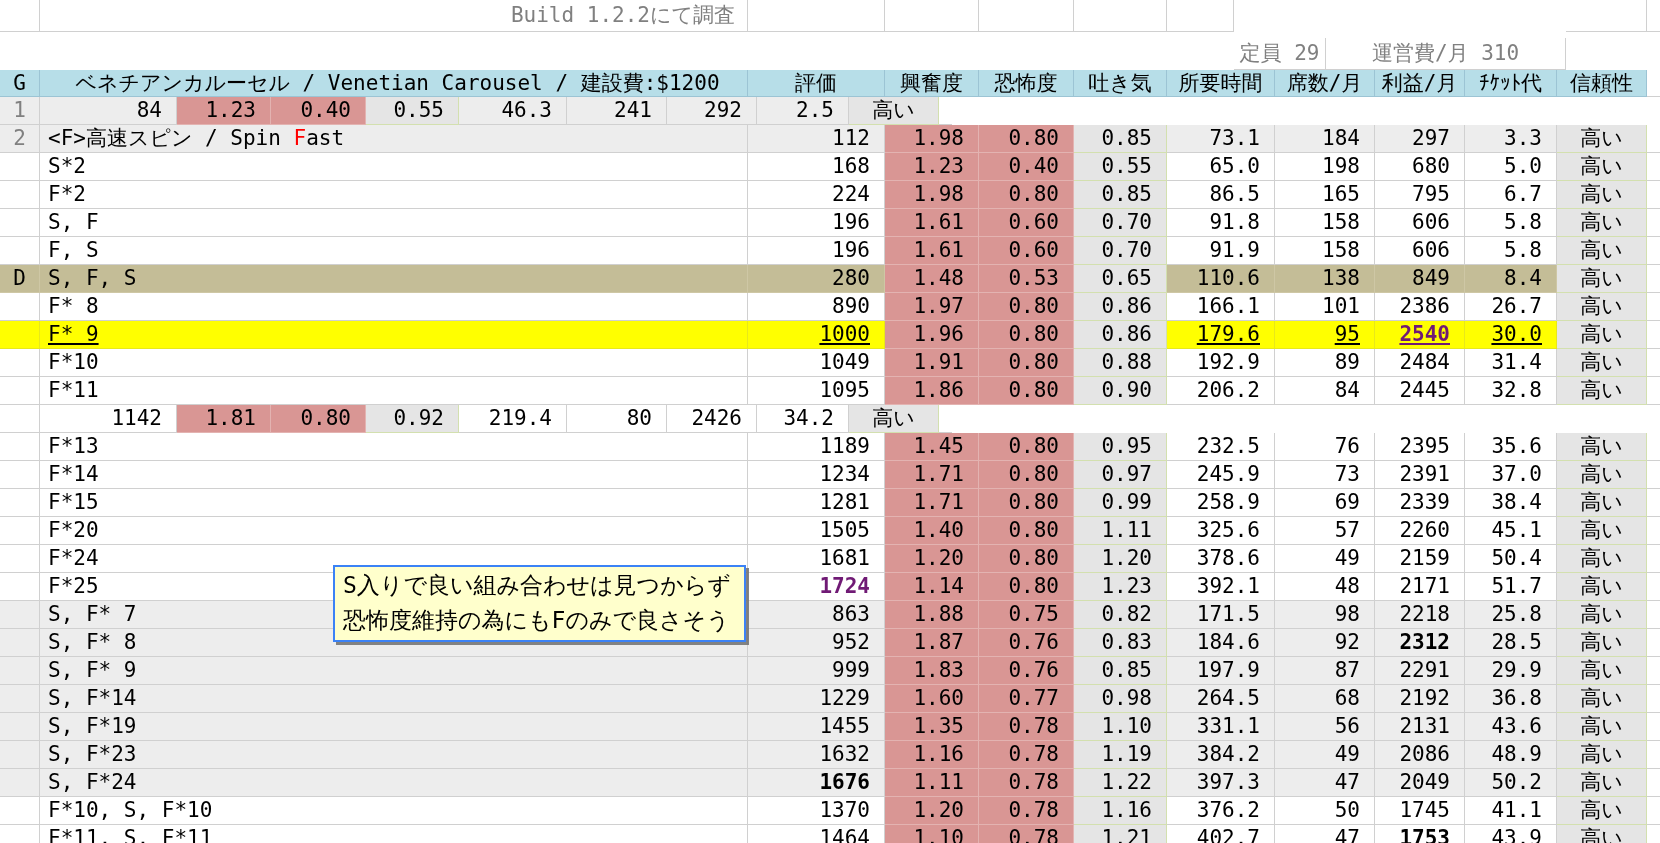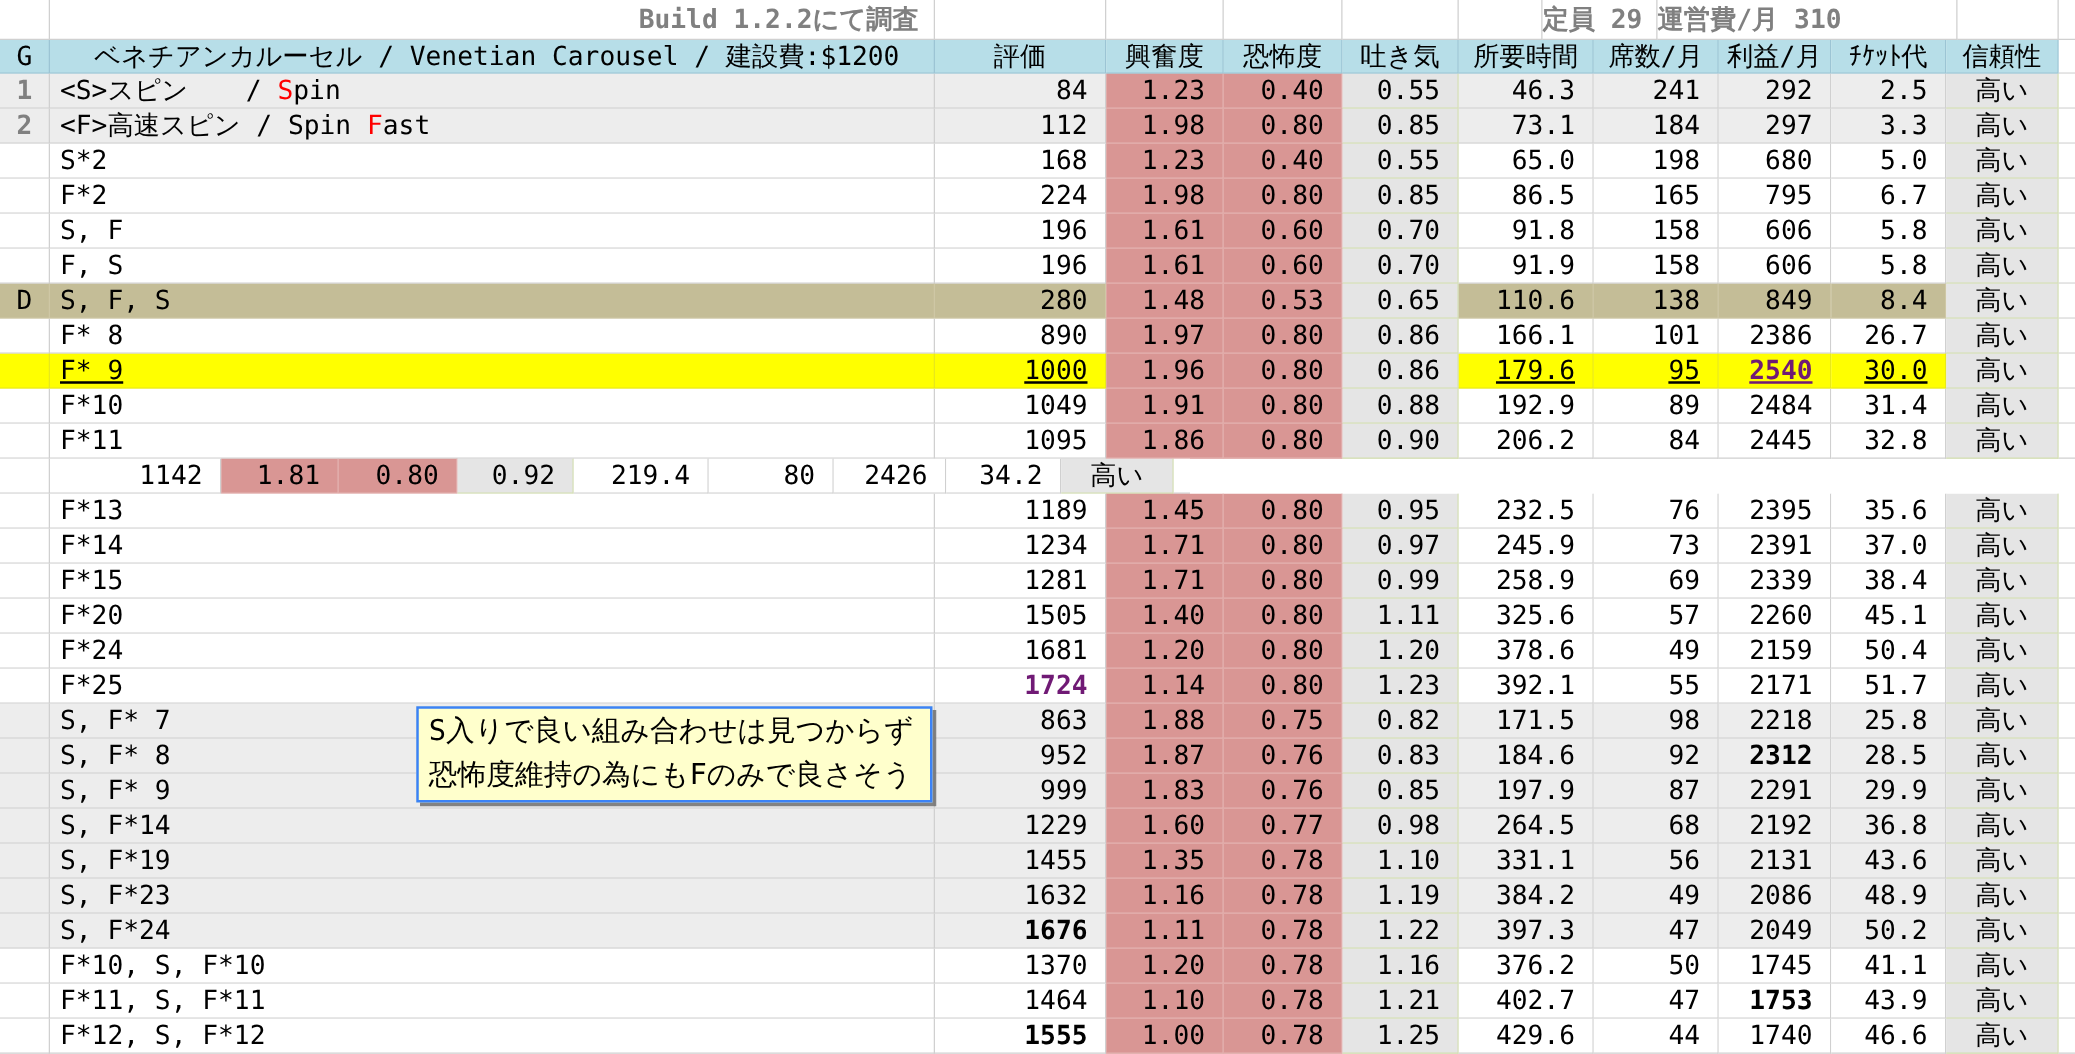--- a/index.html
+++ b/index.html
@@ -37,25 +37,25 @@
   .c-rel{width:90px;text-align:center;}
   .c-gut{width:13px;background:#fff;border-right:none;border-color:#d0d0d0;}
   
   .bg-white{background:#ffffff;border-color:#d0d0d0;}
   .bg-gray{background:#ededed;border-color:#d0d0d0;}
   .bg-tan{background:#C4BD97;border-color:#cec7a5;}
   .bg-yellow{background:#FFFF00;border-color:#e8e81a;text-decoration:underline;}
   .bg-pink{background:#D99694;border-color:#e3b3b1;}
   .bg-green{background:#e5e5e5;border-color:#d3e0af;}
   
-  .graytext{color:#808080;font-weight:bold;}
+  .graytext{color:#808080;}
   .redtext{color:#701a75;font-weight:bold;}
   .boldtext{font-weight:bold;}
   .right{text-align:right;padding-right:12px;}
-  .center{text-align:left;}
+  .center{text-align:center;margin-top:38px;}
   .redchar{color:#FF0000;}
   
   .note-box{
     position:absolute;left:333px;top:565px;width:413px;height:77px;
     box-sizing:border-box;background:#FFFFCC;border:2px solid #3b82f6;
     box-shadow:3px 3px 0 rgba(110,110,110,0.85);
     padding:1px 8px;z-index:10;
   }
   .note-box div{font-size:23px;line-height:35px;white-space:pre;}
 </style>
@@ -81,21 +81,20 @@
   <div class="row header-row">
     <div class="cell h-g">G</div>
     <div class="cell h-name">ベネチアンカルーセル / Venetian Carousel / 建設費:$1200</div>
     <span id="header-cols" style="display:contents"><div class="cell" style="width: 137px;">評価</div><div class="cell" style="width: 94px;">興奮度</div><div class="cell" style="width: 95px;">恐怖度</div><div class="cell" style="width: 93px;">吐き気</div><div class="cell" style="width: 108px;">所要時間</div><div class="cell" style="width: 100px;">席数/月</div><div class="cell" style="width: 90px;">利益/月</div><div class="cell" style="width: 92px;">ﾁｹｯﾄ代</div><div class="cell" style="width: 90px;">信頼性</div></span>
     <div class="cell gut"></div>
   </div>
 
   <div id="body-rows">
       <div class="row drow">
         <div class="cell c-g bg-gray graytext">1</div>
-        <div class="cell c-label bg-gray"><span>&lt;S&gt;スピン　  / </span><span class="redchar">S</span><span>pin</span></div>
         <div class="cell c-rating num bg-gray">84</div>
         <div class="cell c-exc num bg-pink">1.23</div>
         <div class="cell c-fear num bg-pink">0.40</div>
         <div class="cell c-nau num bg-green">0.55</div>
         <div class="cell c-time num bg-gray">46.3</div>
         <div class="cell c-seats num bg-gray">241</div>
         <div class="cell c-profit num bg-gray">292</div>
         <div class="cell c-ticket num bg-gray">2.5</div>
         <div class="cell c-rel bg-green">高い</div>
         <div class="cell c-gut"></div>
@@ -324,21 +323,21 @@
         <div class="cell c-gut"></div>
       </div>
       <div class="row drow">
         <div class="cell c-g bg-white"></div>
         <div class="cell c-label bg-white"><span>F*25</span></div>
         <div class="cell c-rating num bg-white redtext">1724</div>
         <div class="cell c-exc num bg-pink">1.14</div>
         <div class="cell c-fear num bg-pink">0.80</div>
         <div class="cell c-nau num bg-green">1.23</div>
         <div class="cell c-time num bg-white">392.1</div>
-        <div class="cell c-seats num bg-white">55</div>
+        <div class="cell c-seats num bg-white">48</div>
         <div class="cell c-profit num bg-white">2171</div>
         <div class="cell c-ticket num bg-white">51.7</div>
         <div class="cell c-rel bg-green">高い</div>
         <div class="cell c-gut"></div>
       </div>
       <div class="row drow">
         <div class="cell c-g bg-gray"></div>
         <div class="cell c-label bg-gray"><span>S, F* 7</span></div>
         <div class="cell c-rating num bg-gray">863</div>
         <div class="cell c-exc num bg-pink">1.88</div>

